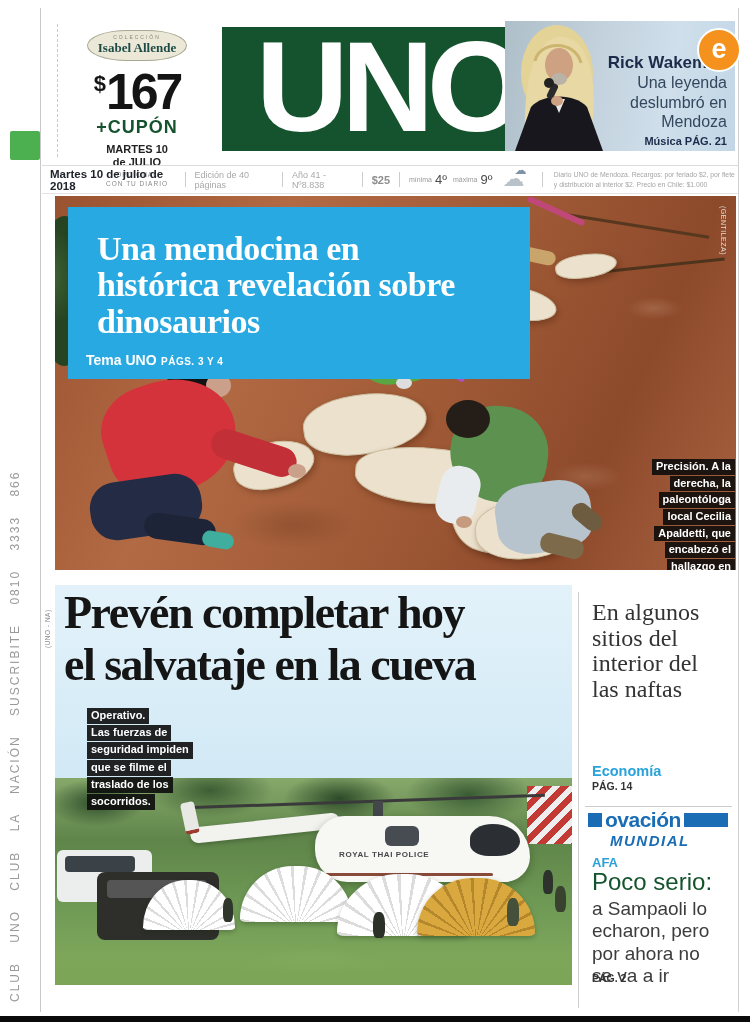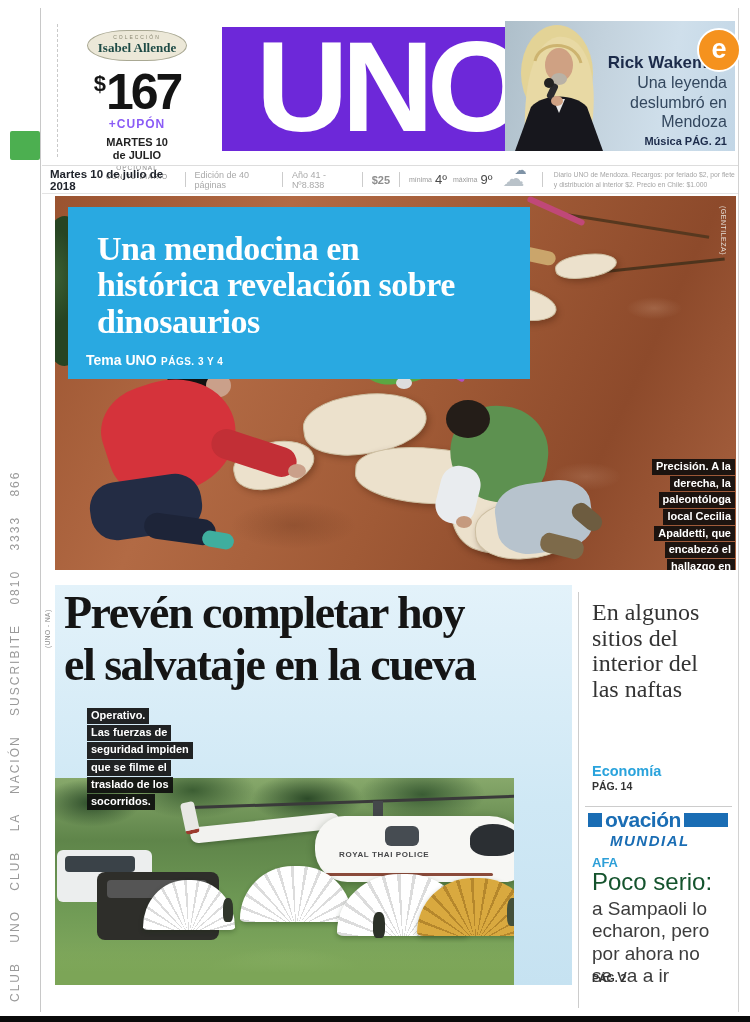--- a/index.html
+++ b/index.html
@@ -15,25 +15,25 @@
   .coupon{position:absolute;left:57px;top:24px;width:158px;height:133px;text-align:center;
           border-left:1px dashed #c9c9c9;}
   .badge{display:inline-block;margin-top:6px;padding:3px 10px 4px;background:#ece8d8;
          border:1px solid #a9a893;border-radius:48%/60%;box-shadow:0 0 0 2px #ece8d8 inset;}
   .badge .coll{display:block;font-size:5px;letter-spacing:2px;color:#8a8872;}
   .badge .brand{display:block;font-family:"Liberation Serif",serif;font-weight:700;
                 font-size:13px;color:#1e4b46;}
   .price{margin-top:6px;color:#141414;line-height:1;}
   .price .cur{font-size:22px;font-weight:900;vertical-align:18px;}
   .price .val{font-size:50px;font-weight:900;letter-spacing:-3px;}
-  .plus{font-size:12px;font-weight:900;letter-spacing:1px;color:#8b5cf6;margin-top:0;}
+  .plus{font-size:18px;font-weight:900;letter-spacing:1px;color:#14532d;margin-top:0;}
   .cdate{margin-top:5px;font-size:11px;font-weight:900;color:#222;line-height:1.15;}
   .cnote{margin-top:3px;font-size:6.5px;letter-spacing:1px;color:#8a8a8a;line-height:1.3;}
   
-  .masthead{position:absolute;left:222px;top:27px;width:298px;height:124px;background:#6d28d9;z-index:1;}
+  .masthead{position:absolute;left:222px;top:27px;width:298px;height:124px;background:#14532d;z-index:1;}
   .masthead .uno{position:absolute;left:34px;top:-14px;color:#fff;font-weight:900;
                  font-size:128px;letter-spacing:-7px;font-family:"Liberation Sans",sans-serif;}
   
   .promo{position:absolute;left:505px;top:21px;width:230px;height:130px;z-index:2;
          background:linear-gradient(100deg,#aebfca 0%,#c3d2dd 40%,#cfdfeb 70%,#c2d6e6 100%);overflow:visible;}
   .promo svg{position:absolute;left:0;top:0;}
   .promo-text{position:absolute;right:8px;top:32px;text-align:right;}
   .promo-title{font-size:17px;font-weight:800;color:#1c2b4a;}
   .promo-line{font-size:16px;color:#33475e;line-height:1.22;}
   .promo-section{margin-top:3px;font-size:11px;font-weight:800;color:#1c2b4a;}
@@ -82,21 +82,21 @@
               background:linear-gradient(#e3f2fa,#cfe8f5 55%,#c6e2f1);}
   .cave-headline{position:absolute;left:9px;top:2px;margin:0;font-family:"Liberation Serif",serif;
                  font-weight:700;color:#151515;font-size:46px;line-height:1.12;letter-spacing:-1.5px;}
   .cave-sub{position:absolute;left:96px;top:116px;width:420px;margin:0;text-align:center;
             font-family:"Liberation Serif",serif;font-size:17px;color:#26292e;line-height:1.38;}
   .blue-b{color:#29a9e1;font-weight:700;font-family:"Liberation Sans",sans-serif;}
   .pages-b{color:#151515;font-weight:800;font-size:11px;font-family:"Liberation Sans",sans-serif;}
   .cave-side-cap{position:absolute;left:7px;top:122px;width:110px;z-index:5;margin-left:25px;}
   .cap-line-l{display:table;margin:1px auto 1px 0;background:rgba(12,12,12,.9);color:#fff;
               padding:1px 4px 2px;font-size:11px;font-weight:700;line-height:1.2;}
-  .cave-photo{position:absolute;left:0;top:193px;width:459px;height:207px;overflow:hidden;
+  .cave-photo{position:absolute;left:0;top:193px;width:517px;height:207px;overflow:hidden;
               background:linear-gradient(#87a86b,#5f854a 30%,#6f9a55 62%,#86ad5f);}
   .foliage{position:absolute;inset:0;background-image:
       radial-gradient(70px 34px at 8% 12%,#2e4d2b,transparent 70%),
       radial-gradient(90px 40px at 30% 6%,#3c5e33,transparent 70%),
       radial-gradient(80px 36px at 55% 10%,#2c4a28,transparent 70%),
       radial-gradient(90px 40px at 80% 8%,#3a5c34,transparent 70%),
       radial-gradient(120px 50px at 50% 100%,rgba(190,220,150,.45),transparent 75%);}
   .heli-body{position:absolute;background:#f7f7f4;border-radius:42px 58px 36px 46px;
              box-shadow:0 3px 8px rgba(20,40,15,.35);}
   .heli-text{position:absolute;font-size:8px;font-weight:700;color:#47484a;letter-spacing:.6px;}

